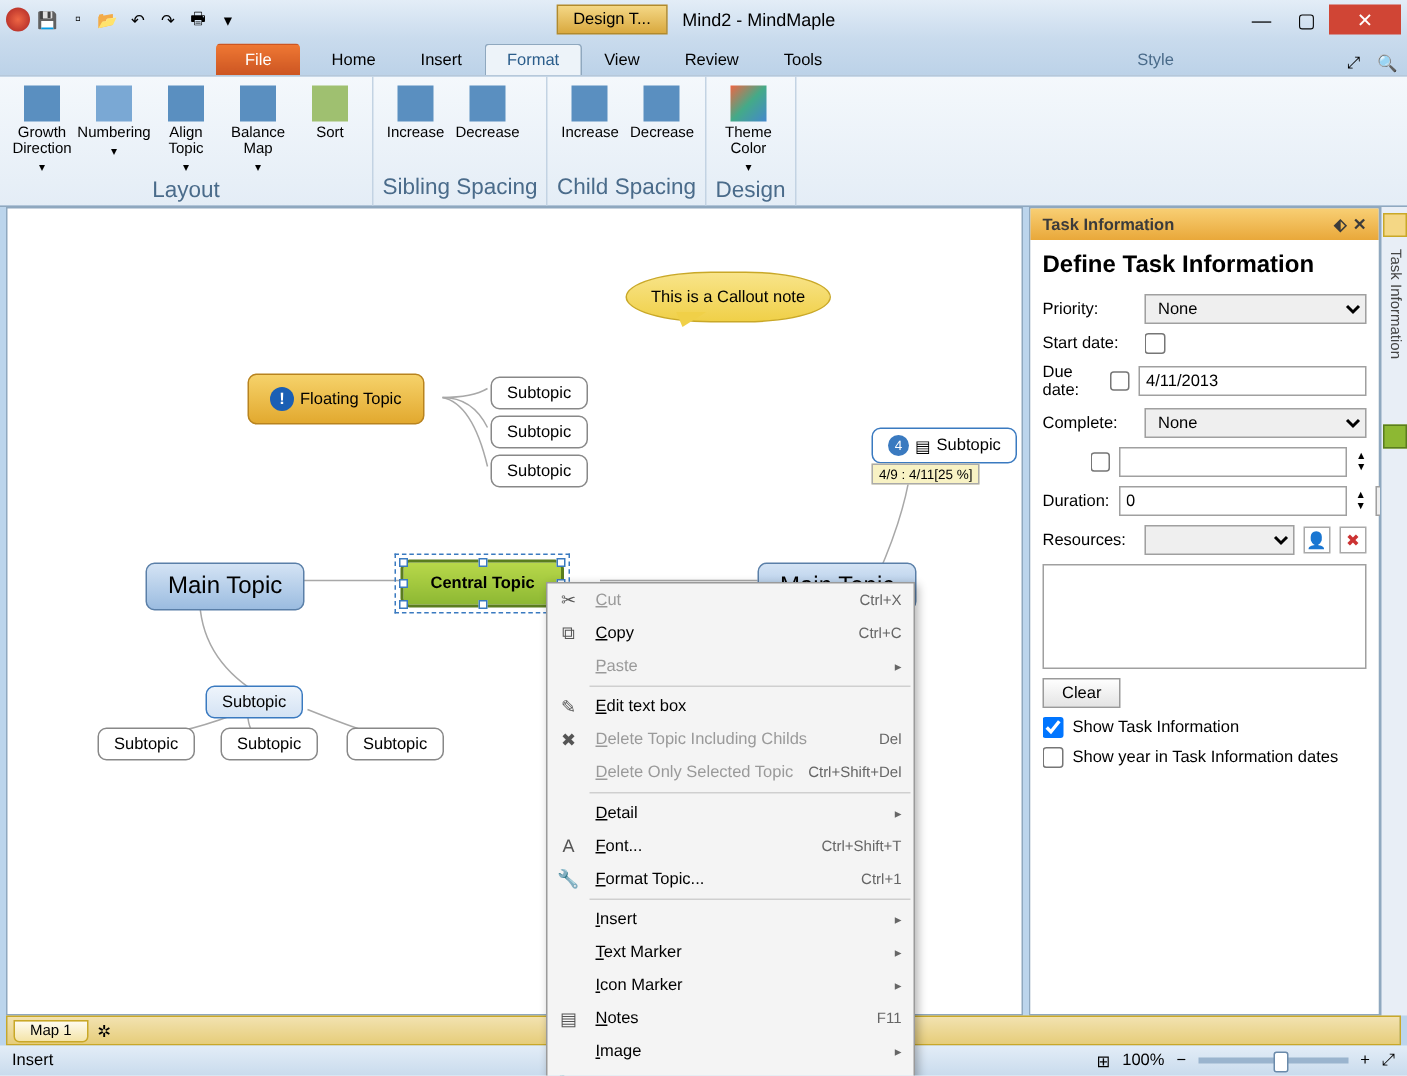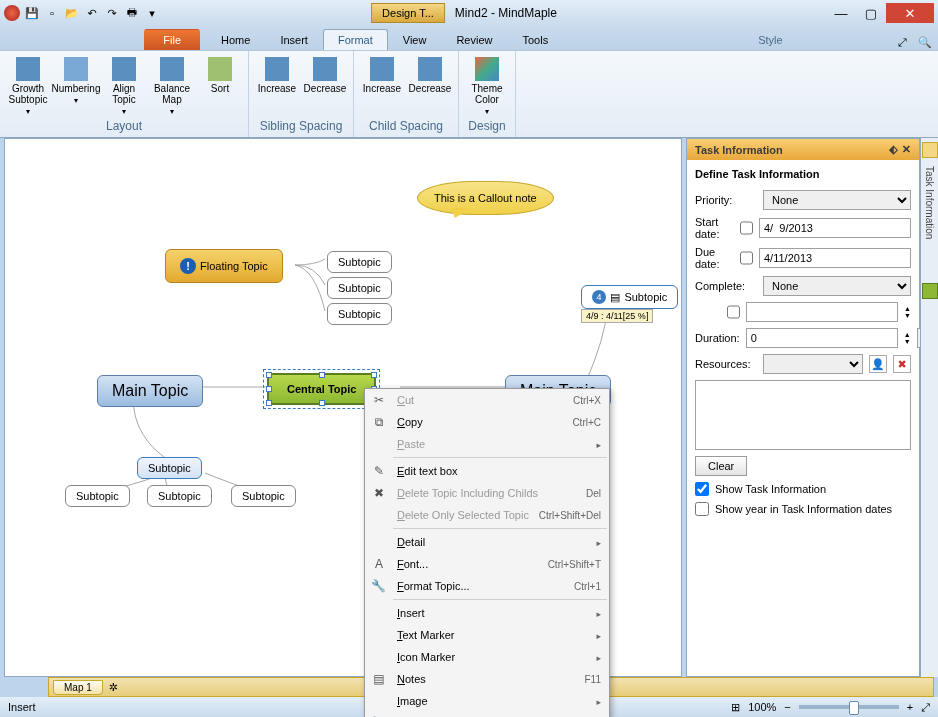--- a/index.html
+++ b/index.html
@@ -26,21 +26,21 @@
 .ribbon-right { position: absolute; right: 6px; display: flex; gap: 6px; align-items: center; }
 .ribbon-right span { width: 14px; height: 14px; }
 
 
 .ribbon-body { height: 88px; background: linear-gradient(#f4f8fc,#e4edf6); border-top: 1px solid #b6c8da; border-bottom: 1px solid #8fa8bf; display: flex; }
 .ribbon-group { border-right: 1px solid #c3d3e3; display: flex; flex-direction: column; padding: 2px 6px; }
 .group-buttons { display: flex; gap: 4px; flex: 1; }
 .big-btn { width: 44px; display: flex; flex-direction: column; align-items: center; justify-content: flex-start; padding-top: 4px; gap: 2px; cursor: pointer; }
 .big-btn .ico { width: 24px; height: 24px; background: #5a8fc0; display: inline-block; }
 .big-btn .lbl { text-align: center; font-size: 10px; line-height: 1.1; }
-.group-label { text-align: center; font-size: 12px; color: #4a6b8a; padding: 2px 0; }
+.group-label { text-align: center; font-size: 15px; color: #4a6b8a; padding: 2px 0; }
 
 
 .work-area { position: absolute; top: 138px; left: 4px; right: 256px; bottom: 40px; background: #fff; border: 1px solid #8fa8bf; }
 .canvas { position: relative; width: 100%; height: 100%; overflow: hidden; margin-left: 40px; }
 
 .topic { position: absolute; border: 1px solid #888; border-radius: 6px; padding: 4px 10px; background: #fff; font-size: 11px; display: flex; align-items: center; gap: 4px; }
 .central { background: linear-gradient(#b8d84a,#8db833); border: 2px solid #5a7d1e; font-weight: bold; font-size: 13px; padding: 8px 18px; }
 .selected::before { content:""; position:absolute; inset:-6px; border:1px dashed #3a7ac0; }
 .handle { position: absolute; width: 6px; height: 6px; background: #fff; border: 1px solid #3a7ac0; }
 .main-t { background: linear-gradient(#d4e3f4,#9bbce0); border-color: #5a7fa8; padding: 6px 14px; font-size: 16px; }
@@ -58,35 +58,35 @@
 .ctx-lbl { flex: 1; padding-left: 6px; }
 .ctx-key { color: #666; font-size: 10px; }
 .ctx-arrow::after { content: "▸"; color: #666; font-size: 9px; }
 .ctx-sep { height: 1px; background: #cfcfcf; margin: 2px 2px 2px 28px; }
 
 
 .task-panel { position: absolute; top: 138px; right: 18px; width: 234px; bottom: 40px; background: #f7f7f7; border: 1px solid #8fa8bf; display: flex; flex-direction: column; }
 .task-header { background: linear-gradient(#f8cf74,#e9a83a); padding: 4px 8px; font-weight: bold; font-size: 12px; color: #3b3b3b; display: flex; align-items: center; }
 .task-header .pins { margin-left: auto; display: flex; gap: 4px; font-size: 10px; }
 .task-body { padding: 8px; display: flex; flex-direction: column; gap: 6px; background: #fff; flex: 1; }
-.task-title { font-weight: bold; font-size: 11px; margin-bottom: 4px; }
+.task-title { font-weight: bold; font-size: 16px; margin-bottom: 4px; }
 .form-row { display: flex; align-items: center; gap: 6px; }
 .form-row label { width: 62px; }
 .form-row input[type=text], .form-row select { flex: 1; border: 1px solid #a0a0a0; padding: 2px 4px; font-size: 11px; height: 20px; }
 .form-row input[type=checkbox] { width: 14px; height: 14px; }
 .resources-box { border: 1px solid #a0a0a0; height: 70px; }
 .btn-clear { border: 1px solid #9a9a9a; background: linear-gradient(#fefefe,#e4e4e4); padding: 3px 12px; cursor: pointer; align-self: flex-start; }
 
 
 .side-tabs { position: absolute; right: 0; top: 138px; width: 18px; bottom: 40px; background: #e8eef6; border-left: 1px solid #8fa8bf; display: flex; flex-direction: column; align-items: center; padding-top: 4px; gap: 4px; }
 .side-tab { width: 16px; height: 16px; background: #f4d785; border: 1px solid #c9a828; }
 .side-tab-text { writing-mode: vertical-rl; font-size: 10px; margin-top: 4px; color: #444; cursor: pointer; }
 
 
-.map-tabs { position: absolute; bottom: 20px; left: 4px; right: 4px; height: 20px; background: linear-gradient(#f2e2b0,#e6cd7a); border: 1px solid #c9a828; display: flex; align-items: center; padding-left: 4px; gap: 6px; margin-left: 44px; }
+.map-tabs { position: absolute; bottom: 20px; left: 4px; right: 4px; height: 20px; background: linear-gradient(#f2e2b0,#e6cd7a); border: 1px solid #c9a828; display: flex; align-items: center; padding-left: 4px; gap: 6px; }
 .map-tab { background: linear-gradient(#fefbf0,#f4e4a8); border: 1px solid #c9a828; padding: 1px 10px; border-radius: 0 0 4px 4px; font-size: 10px; }
 .status-bar { position: absolute; bottom: 0; left: 0; right: 0; height: 20px; background: linear-gradient(#e3edf7,#c9dbed); display: flex; align-items: center; padding: 0 8px; gap: 10px; }
 .status-right { margin-left: auto; display: flex; align-items: center; gap: 8px; }
 .zoom-slider { width: 100px; height: 4px; background: #9ab4ce; position: relative; }
 .zoom-slider::before { content:""; position:absolute; left:50%; top:-4px; width:8px; height:12px; background:#fff; border:1px solid #6a8aaa; border-radius:2px; }
 
 svg.connector { position: absolute; top: 0; left: 0; width: 100%; height: 100%; pointer-events: none; }
 svg.connector path { stroke: #a8a8a8; stroke-width: 1; fill: none; }
 
 .qa-ico { font-size: 11px; }
@@ -130,21 +130,21 @@
     <span>⤢</span>
     <span style="color:#5a8fc0">🔍</span>
   </div>
 </div>
 
 <div class="ribbon-body">
   <div class="ribbon-group">
     <div class="group-buttons">
       <div class="big-btn">
           <span class="ico"></span>
-          <span class="lbl">Growth Subtopic</span>
+          <span class="lbl">Growth Direction</span>
           <span style="font-size:8px">▾</span>
         </div>
       <div class="big-btn">
           <span class="ico" style="background:#7aa8d4"></span>
           <span class="lbl">Numbering</span>
           <span style="font-size:8px">▾</span>
         </div>
       <div class="big-btn">
           <span class="ico"></span>
           <span class="lbl">Align Topic</span>
@@ -343,21 +343,20 @@
   </div>
   <div class="task-body">
     <div class="task-title">Define Task Information</div>
     <div class="form-row">
       <label>Priority:</label>
       <select><option>None</option></select>
     </div>
     <div class="form-row">
       <label>Start date:</label>
       <input type="checkbox" style="">
-      <input type="text" value="4/  9/2013" style="">
     </div>
     <div class="form-row">
       <label>Due date:</label>
       <input type="checkbox" style="">
       <input type="text" value="4/11/2013" style="">
     </div>
     <div class="form-row">
       <label>Complete:</label>
       <select><option>None</option></select>
     </div>

